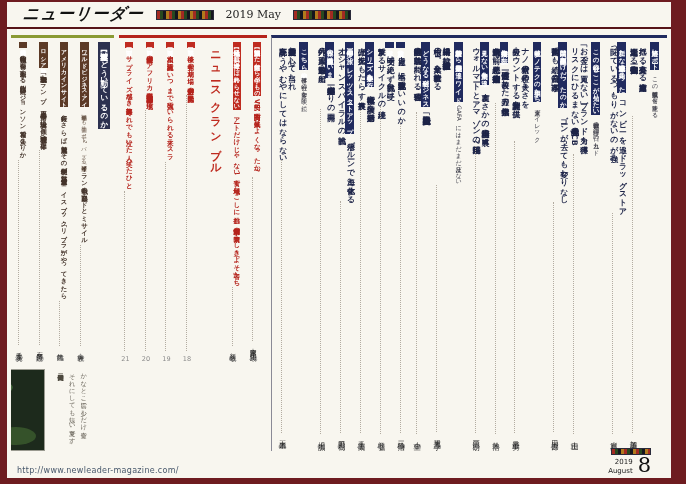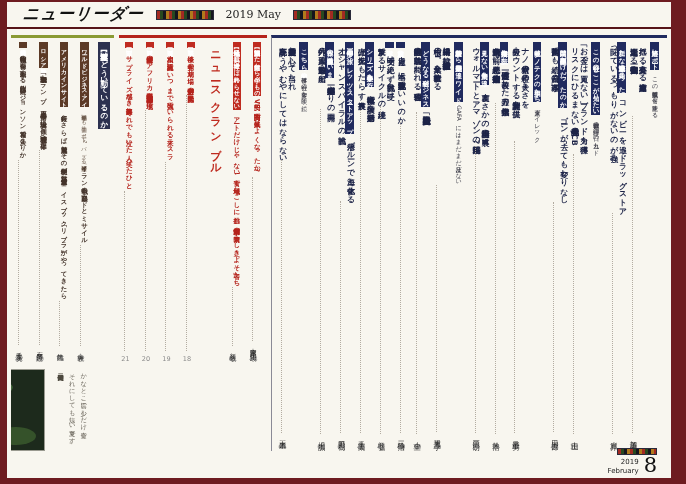--- a/index.html
+++ b/index.html
@@ -98,21 +98,21 @@
     writing-mode:vertical-rl;height:80px;font-size:6.3px;color:#6f6a60;
     line-height:1.5;
   }
   .cap-line{display:block;margin-left:2px}
   .cap-credit{display:block;margin-left:3px;color:#4a463c;font-weight:bold}
   
   .url{
     position:absolute;left:10px;bottom:3px;font-size:8px;color:#47576b;
     letter-spacing:.3px;text-decoration:none;
   }
-  .issue-box{position:absolute;right:14px;bottom:3px;width:66px}
+  .issue-box{position:absolute;right:20px;bottom:3px;width:66px}
   .issue-box .flag.small{display:block;margin-left:auto;margin-bottom:1px}
   .issue-line{display:flex;align-items:flex-end;justify-content:flex-end;gap:5px}
   .issue-ym{text-align:right;color:#222}
   .issue-ym div{font-size:7px;line-height:1.2}
   .issue-no{
     font-family:"DejaVu Serif","Liberation Serif",serif;
     font-size:21px;line-height:.9;color:#111;
   }
 </style>
 </head>
@@ -359,23 +359,24 @@
           <path d="M36 42 q-6 20 -4 36" stroke="#3c5a2c" stroke-width="1.5" fill="none"></path>
         </svg>
         <div class="caption">
           <span style="display:contents"><span class="cap-line">かなとこ雲に少しだけ青空。</span><span class="cap-line">それにしても涼しい夏です。</span></span>
           <span class="cap-credit">岡田健二</span>
         </div>
       </div>
     </div>
   </div>
 
+  <a class="url" href="#">http://www.newleader-magazine.com/</a>
   <div class="issue-box">
     <span class="flag small"></span>
     <div class="issue-line">
       <div class="issue-ym">
         <div>2019</div>
-        <div>February</div>
+        <div>August</div>
       </div>
       <div class="issue-no">8</div>
     </div>
   </div>
 </div>
 
 </body></html>

